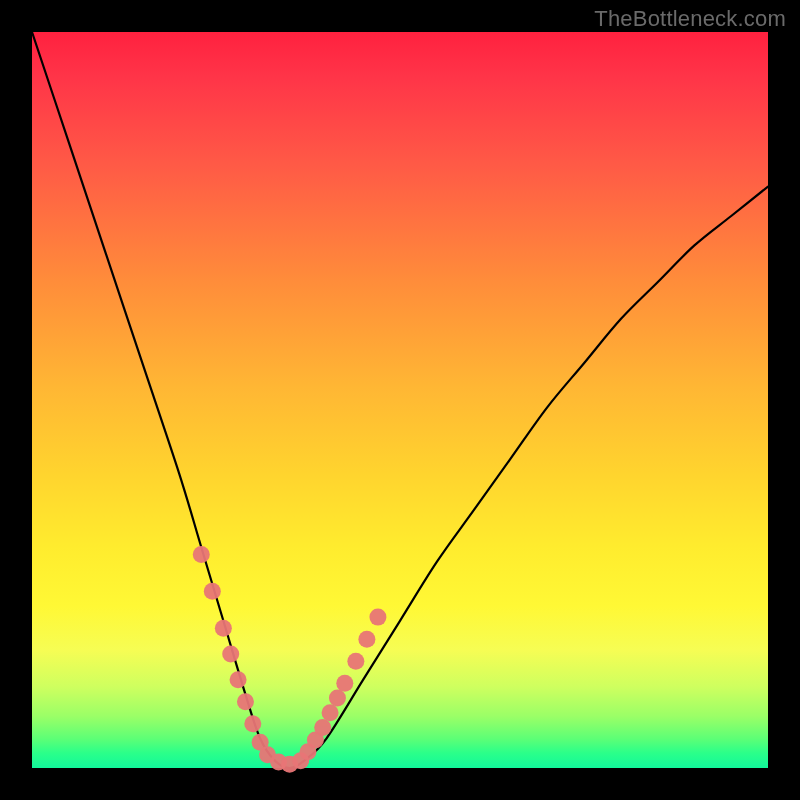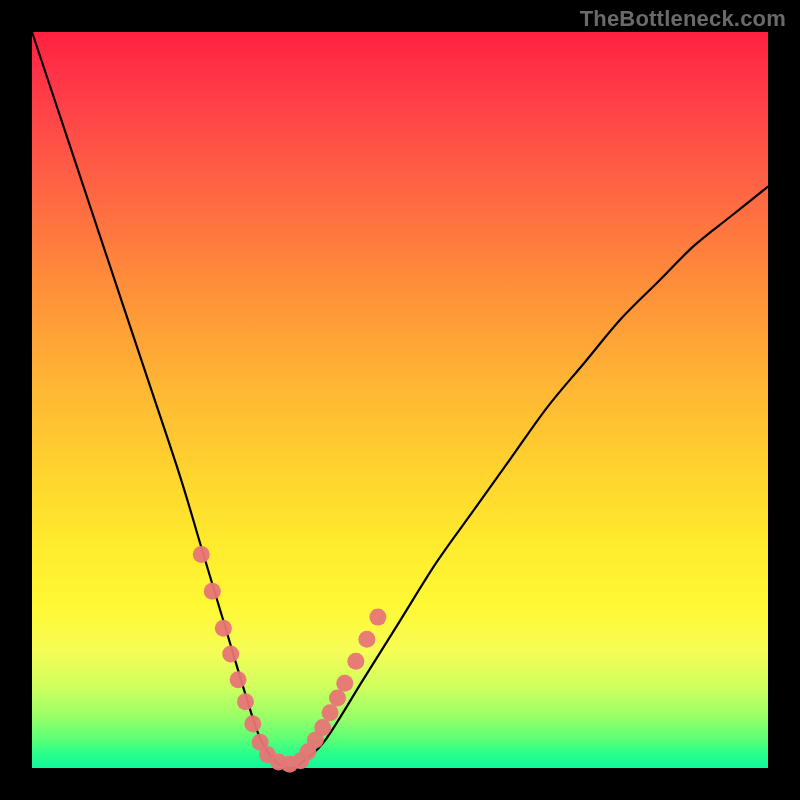--- a/index.html
+++ b/index.html
@@ -42,21 +42,21 @@
       #12f79b 100%
     );
   }
   .watermark {
     position: absolute;
     top: 6px;
     right: 14px;
     color: #6a6a6a;
     font-size: 22px;
     letter-spacing: 0.2px;
-    font-weight: 700;
+    font-weight: 400;
     user-select: none;
   }
   svg.curve {
     position: absolute;
     left: 0;
     top: 0;
     width: 736px;
     height: 736px;
     overflow: visible;
   }

